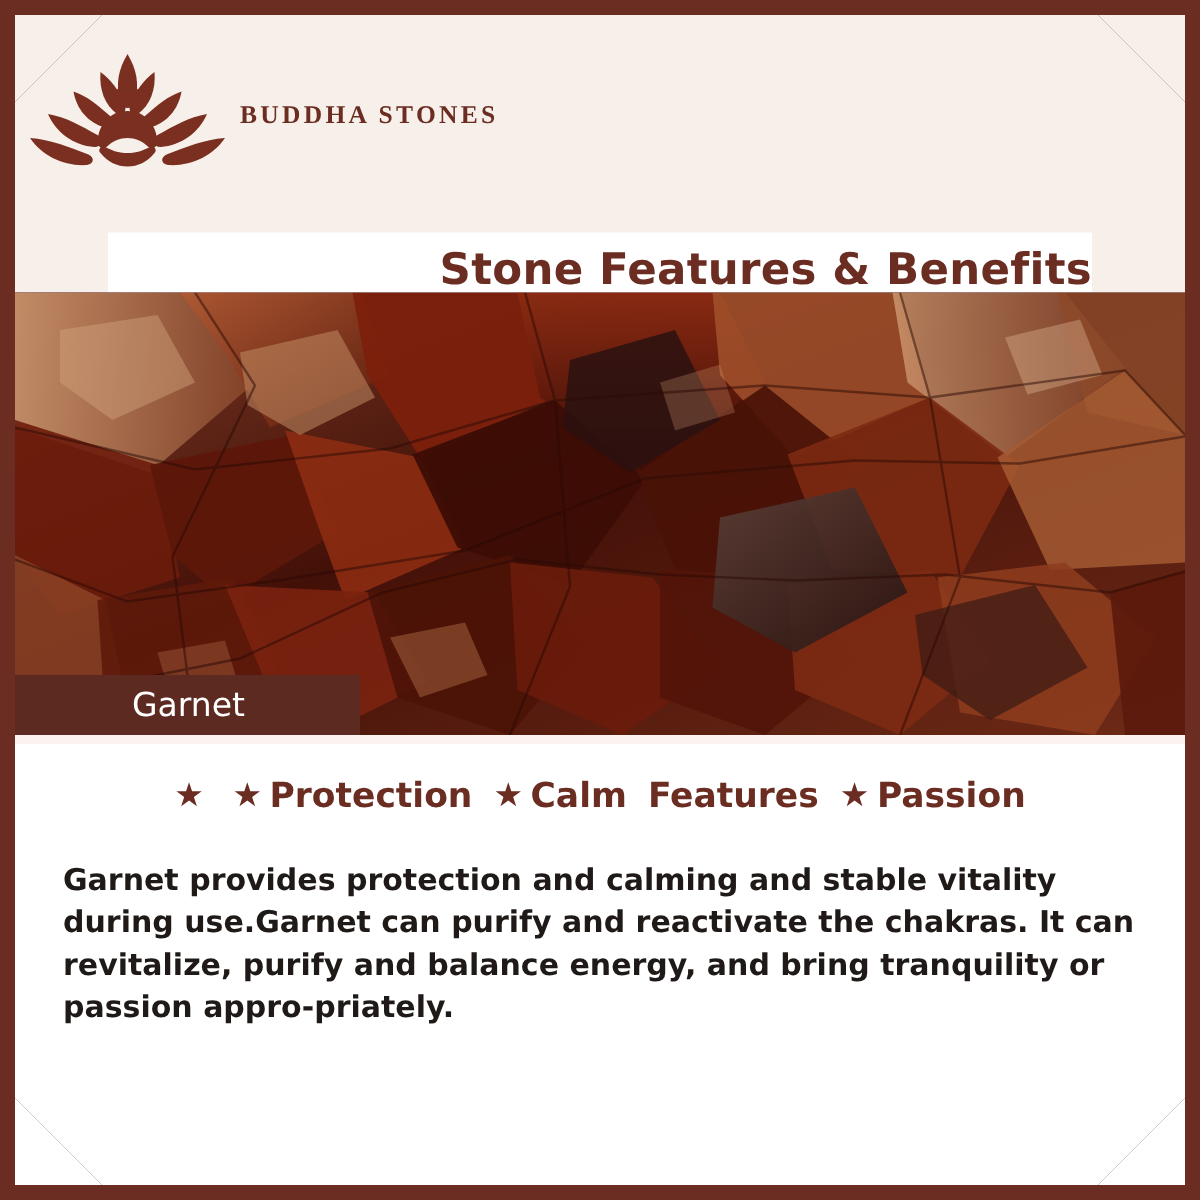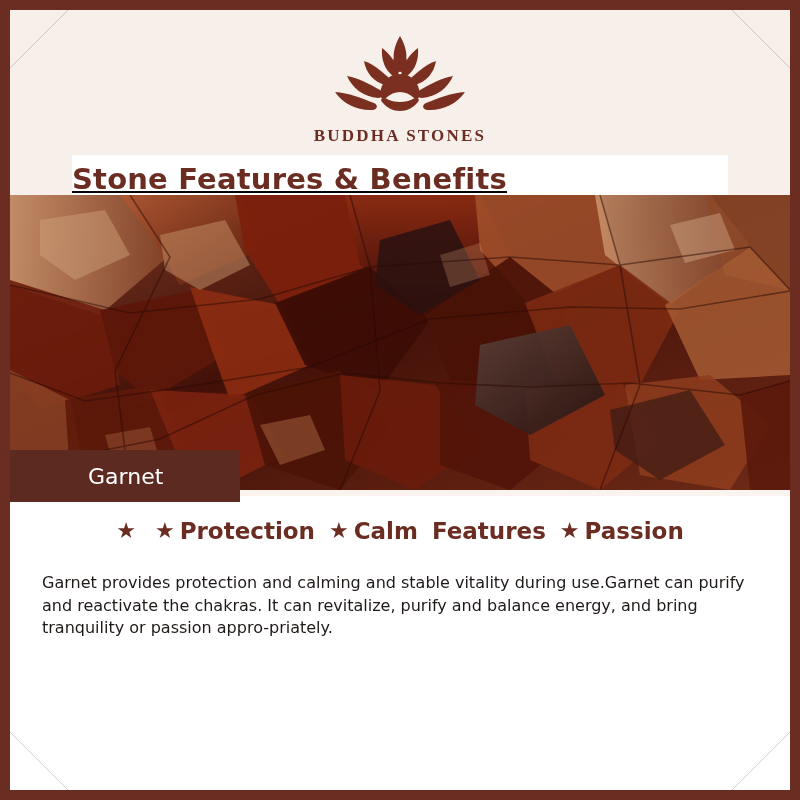--- a/index.html
+++ b/index.html
@@ -94,21 +94,21 @@
     height: 185px;
     background: #f7efe9;
     z-index: 5;
   }
 
   .logo-wrap {
     position: absolute;
     left: 0; right: 0;
     top: 18px;
     display: flex;
-    flex-direction: column;
+    flex-direction: row;
     align-items: center;
   }
   .logo-mark {
     width: 150px;
     height: 96px;
     display: block;
   }
   .brand-name {
     margin-top: 2px;
     font-size: 17px;
@@ -120,23 +120,22 @@
 
   .title-bar {
     position: absolute;
     left: 62px;
     right: 62px;
     top: 145px;
     height: 48px;
     background: #ffffff;
     display: flex;
     align-items: center;
-    justify-content: flex-start;
+    justify-content: flex-end;
     box-shadow: 0 0 0 0 transparent;
-    text-decoration: underline;
   }
   .title-bar .title-text {
     font-size: 29px;
     font-weight: bold;
     color: #6b2d22;
     letter-spacing: 0.2px;
     font-family: "DejaVu Sans", sans-serif;
   }
 
   
@@ -149,21 +148,21 @@
     overflow: hidden;
     z-index: 6;
     background: #50140d;
   }
   .photo svg { display: block; width: 780px; height: 295px; }
 
   .stone-label {
     position: absolute;
     left: 10px;
     top: 450px;
-    height: 52px;
+    height: 40px;
     min-width: 230px;
     background: #5d2a21;
     display: flex;
     align-items: center;
     z-index: 12;
   }
   .stone-label .stone-name {
     color: #ffffff;
     font-size: 22px;
     padding-left: 78px;
@@ -203,25 +202,26 @@
     line-height: 1;
   }
   .benefit .star.hidden-star { visibility: hidden; width: 0; margin: 0; }
   .benefit + .benefit { margin-left: 10px; }
 
   .body-text {
     position: absolute;
     left: 42px;
     right: 42px;
     top: 572px;
-    font-size: 16px;
+    font-size: 20px;
     line-height: 1.42;
     color: #1f1a18;
     z-index: 8;
     font-family: "DejaVu Sans", sans-serif;
+    font-weight: bold;
   }
 
   .white-bottom {
     position: absolute;
     left: 10px;
     right: 10px;
     top: 496px;
     bottom: 10px;
     background: #ffffff;
     z-index: 7;

